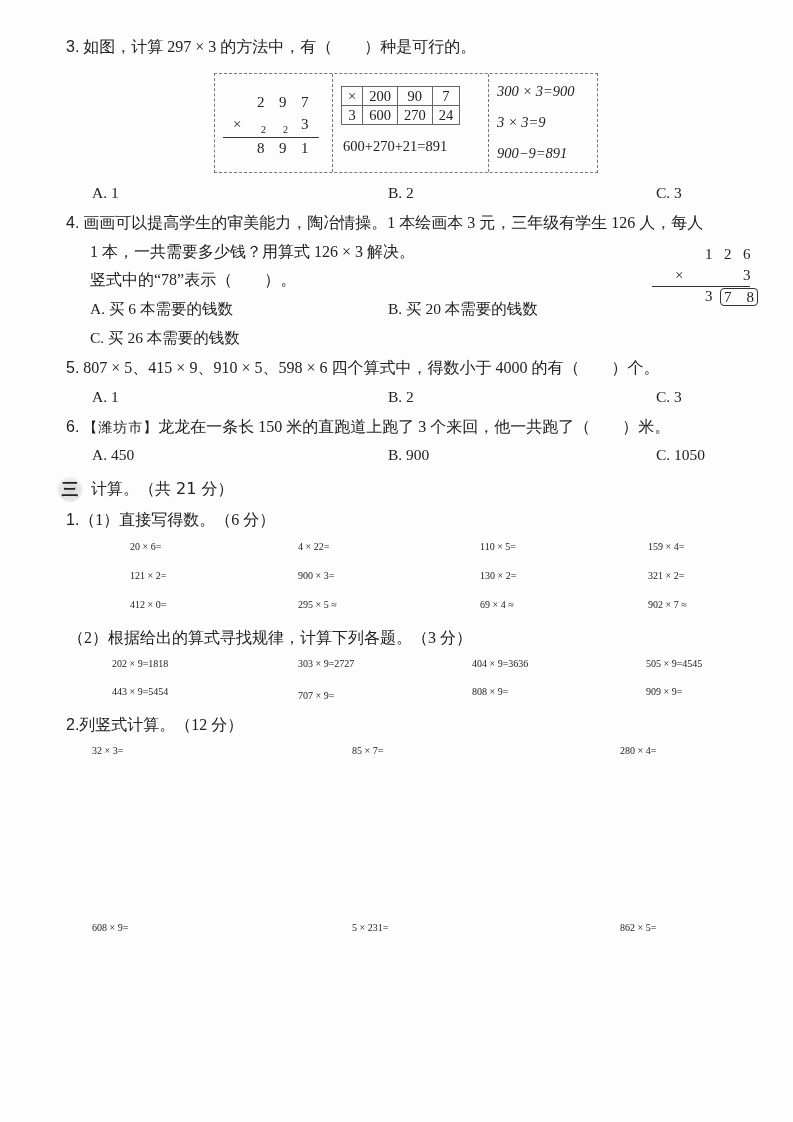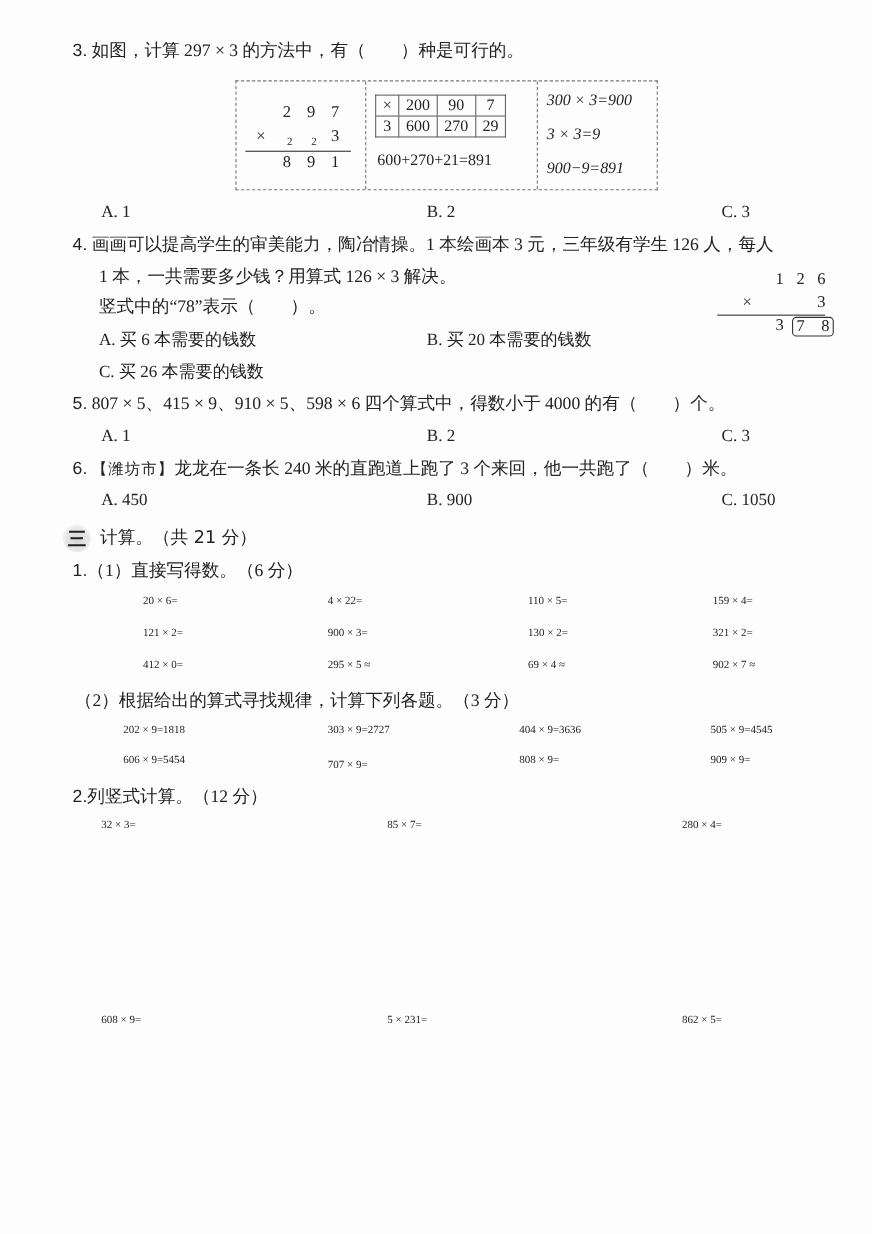--- a/index.html
+++ b/index.html
@@ -87,21 +87,21 @@
             <tr>
           <td>×</td>
           <td>200</td>
           <td>90</td>
           <td>7</td>
         </tr>
         <tr>
           <td>3</td>
           <td>600</td>
           <td>270</td>
-          <td>29</td>
+          <td>24</td>
         </tr>
       </tbody>
         </table>
       <span class="abs math" style="left:10px; top:64px; font-size:14.5px;">600+270+21=891</span>
     </div>
     <div class="figcell c3">
       <span class="abs math" style="left:8px; top:9px; font-size:14.5px;">300 × 3=900</span>
       <span class="abs math" style="left:8px; top:40px; font-size:14.5px;">3 × 3=9</span>
       <span class="abs math" style="left:8px; top:71px; font-size:14.5px;">900−9=891</span>
     </div>
@@ -136,21 +136,21 @@
   <div class="abs q" style="left:66px; top:358px;">
     <span class="qnum">5.</span>
     <span>807 × 5、415 × 9、910 × 5、598 × 6 四个算式中，得数小于 4000 的有（　　）个。</span>
   </div>
   <span class="abs opt" style="left:92px; top:388px;">A. 1</span>
   <span class="abs opt" style="left:388px; top:388px;">B. 2</span>
   <span class="abs opt" style="left:656px; top:388px;">C. 3</span>
 
   <div class="abs q" style="left:66px; top:417px;">
     <span class="qnum">6.</span>
-    <span class="region-tag">【潍坊市】</span><span>龙龙在一条长 240 米的直跑道上跑了 3 个来回，他一共跑了（　　）米。</span>
+    <span class="region-tag">【潍坊市】</span><span>龙龙在一条长 150 米的直跑道上跑了 3 个来回，他一共跑了（　　）米。</span>
   </div>
   <span class="abs opt" style="left:92px; top:446px;">A. 450</span>
   <span class="abs opt" style="left:388px; top:446px;">B. 900</span>
   <span class="abs opt" style="left:656px; top:446px;">C. 1050</span>
 
   <div class="section-badge">
       <span>三</span>
     </div>
   <div class="abs section-title" style="left:91px; top:479px;">
     <b>计算。</b><span>（共 21 分）</span>
@@ -175,21 +175,21 @@
   <span class="abs math" style="left:480px; top:599px;">69 × 4 ≈</span>
   <span class="abs math" style="left:648px; top:599px;">902 × 7 ≈</span>
 
   <span class="abs q" style="left:68px; top:628px;">（2）根据给出的算式寻找规律，计算下列各题。（3 分）</span>
 
   <span class="abs math" style="left:112px; top:658px;">202 × 9=1818</span>
   <span class="abs math" style="left:298px; top:658px;">303 × 9=2727</span>
   <span class="abs math" style="left:472px; top:658px;">404 × 9=3636</span>
   <span class="abs math" style="left:646px; top:658px;">505 × 9=4545</span>
 
-  <span class="abs math" style="left:112px; top:686px;">606 × 9=5454</span>
+  <span class="abs math" style="left:112px; top:686px;">443 × 9=5454</span>
   <span class="abs math" style="left:298px; top:690px;">707 × 9=</span>
   <span class="abs math" style="left:472px; top:686px;">808 × 9=</span>
   <span class="abs math" style="left:646px; top:686px;">909 × 9=</span>
 
   <div class="abs q" style="left:66px; top:715px;">
     <span class="qnum">2.</span><span>列竖式计算。（12 分）</span>
   </div>
 
   <span class="abs math" style="left:92px; top:745px;">32 × 3=</span>
   <span class="abs math" style="left:352px; top:745px;">85 × 7=</span>

